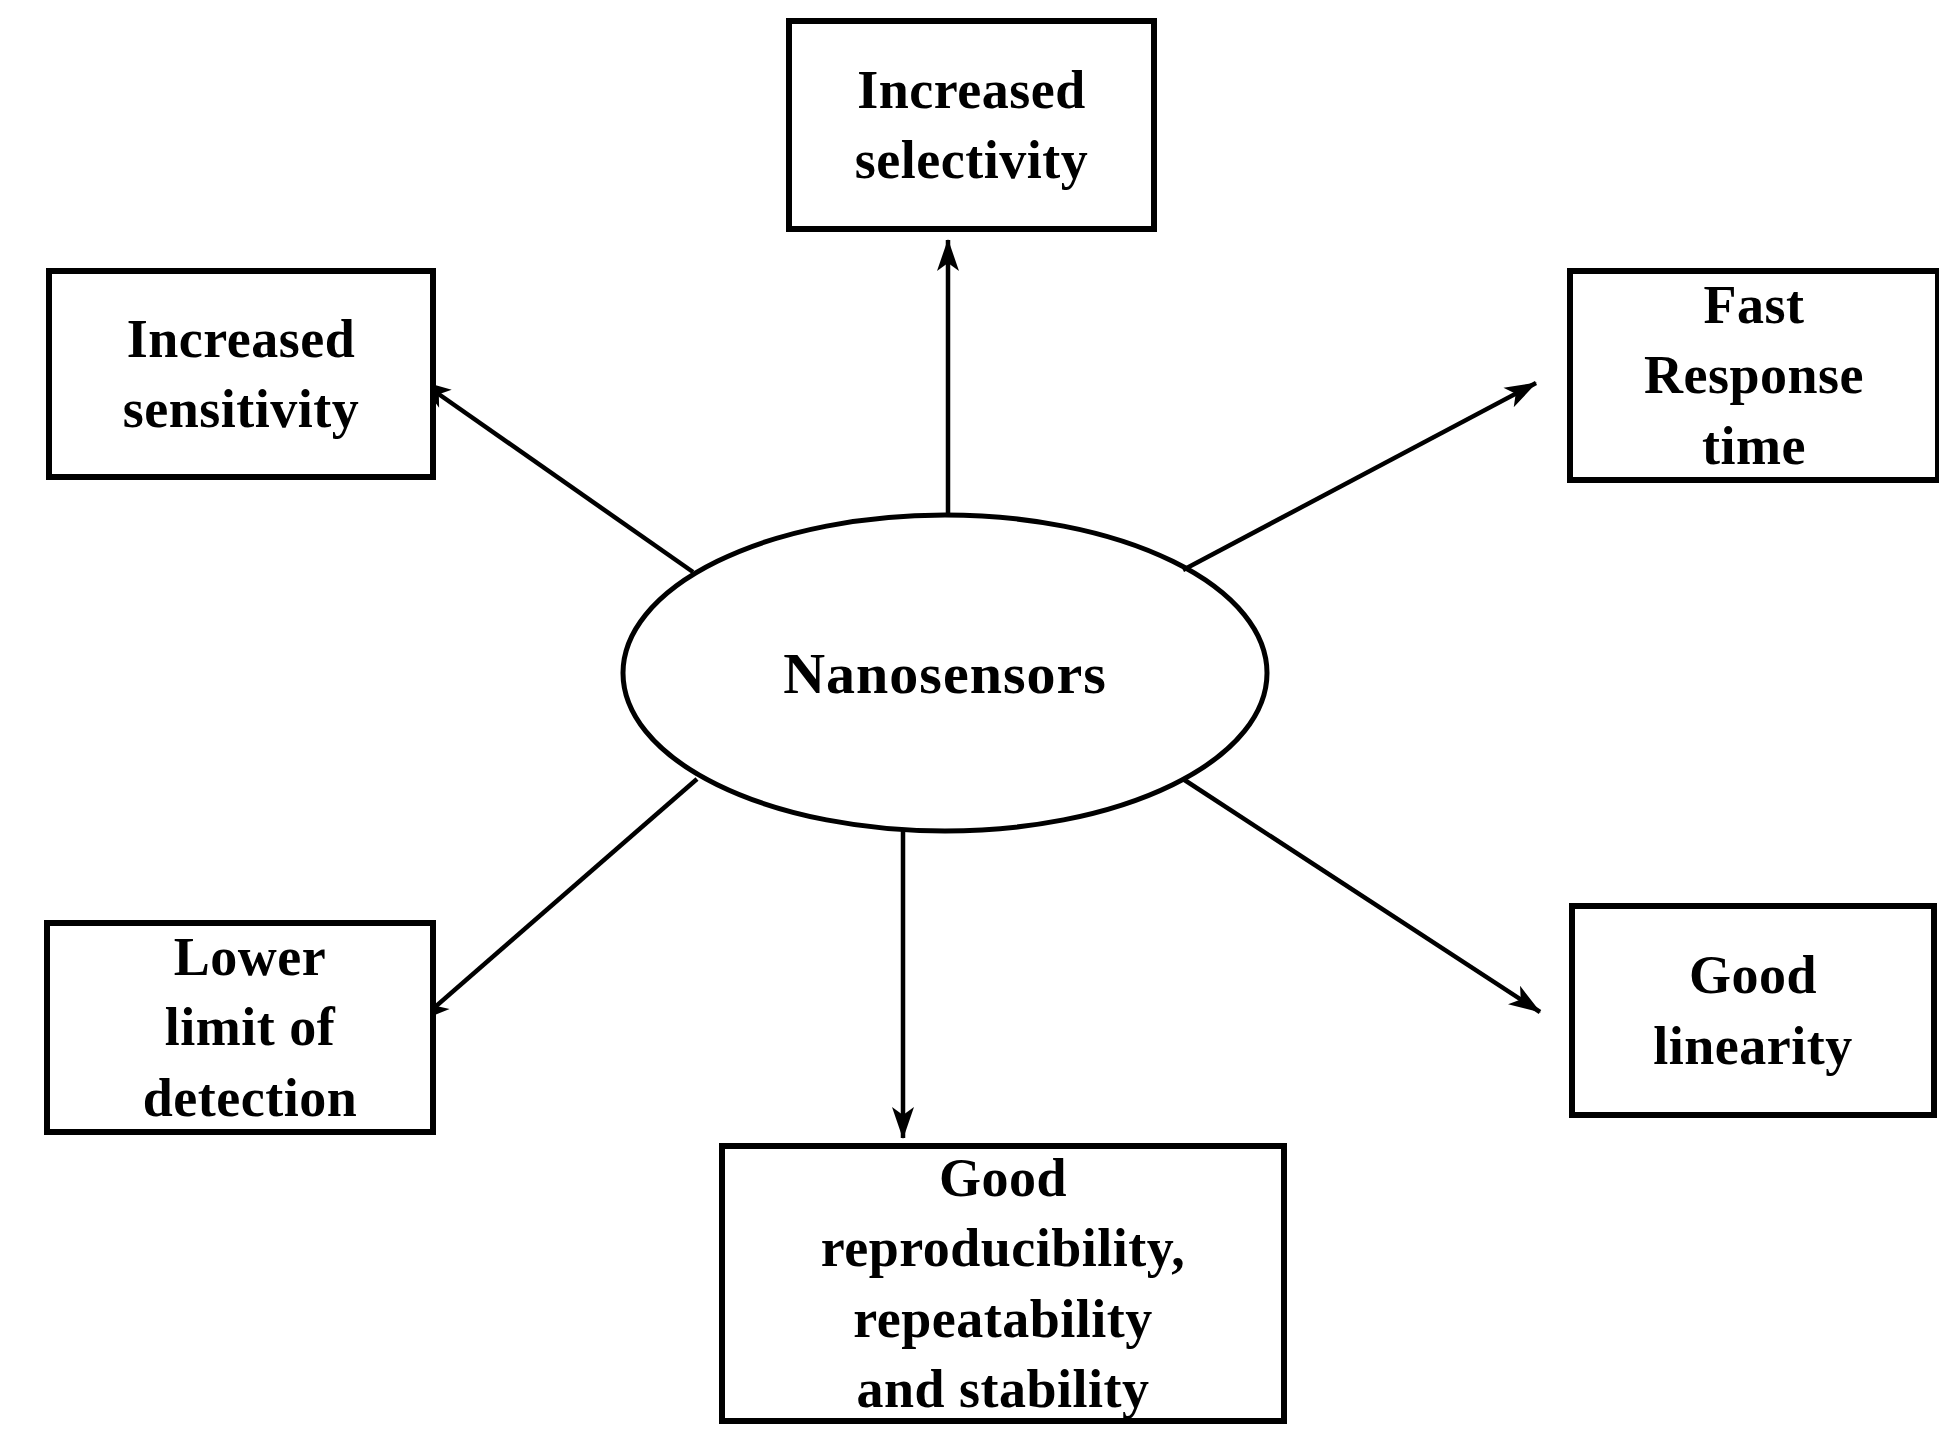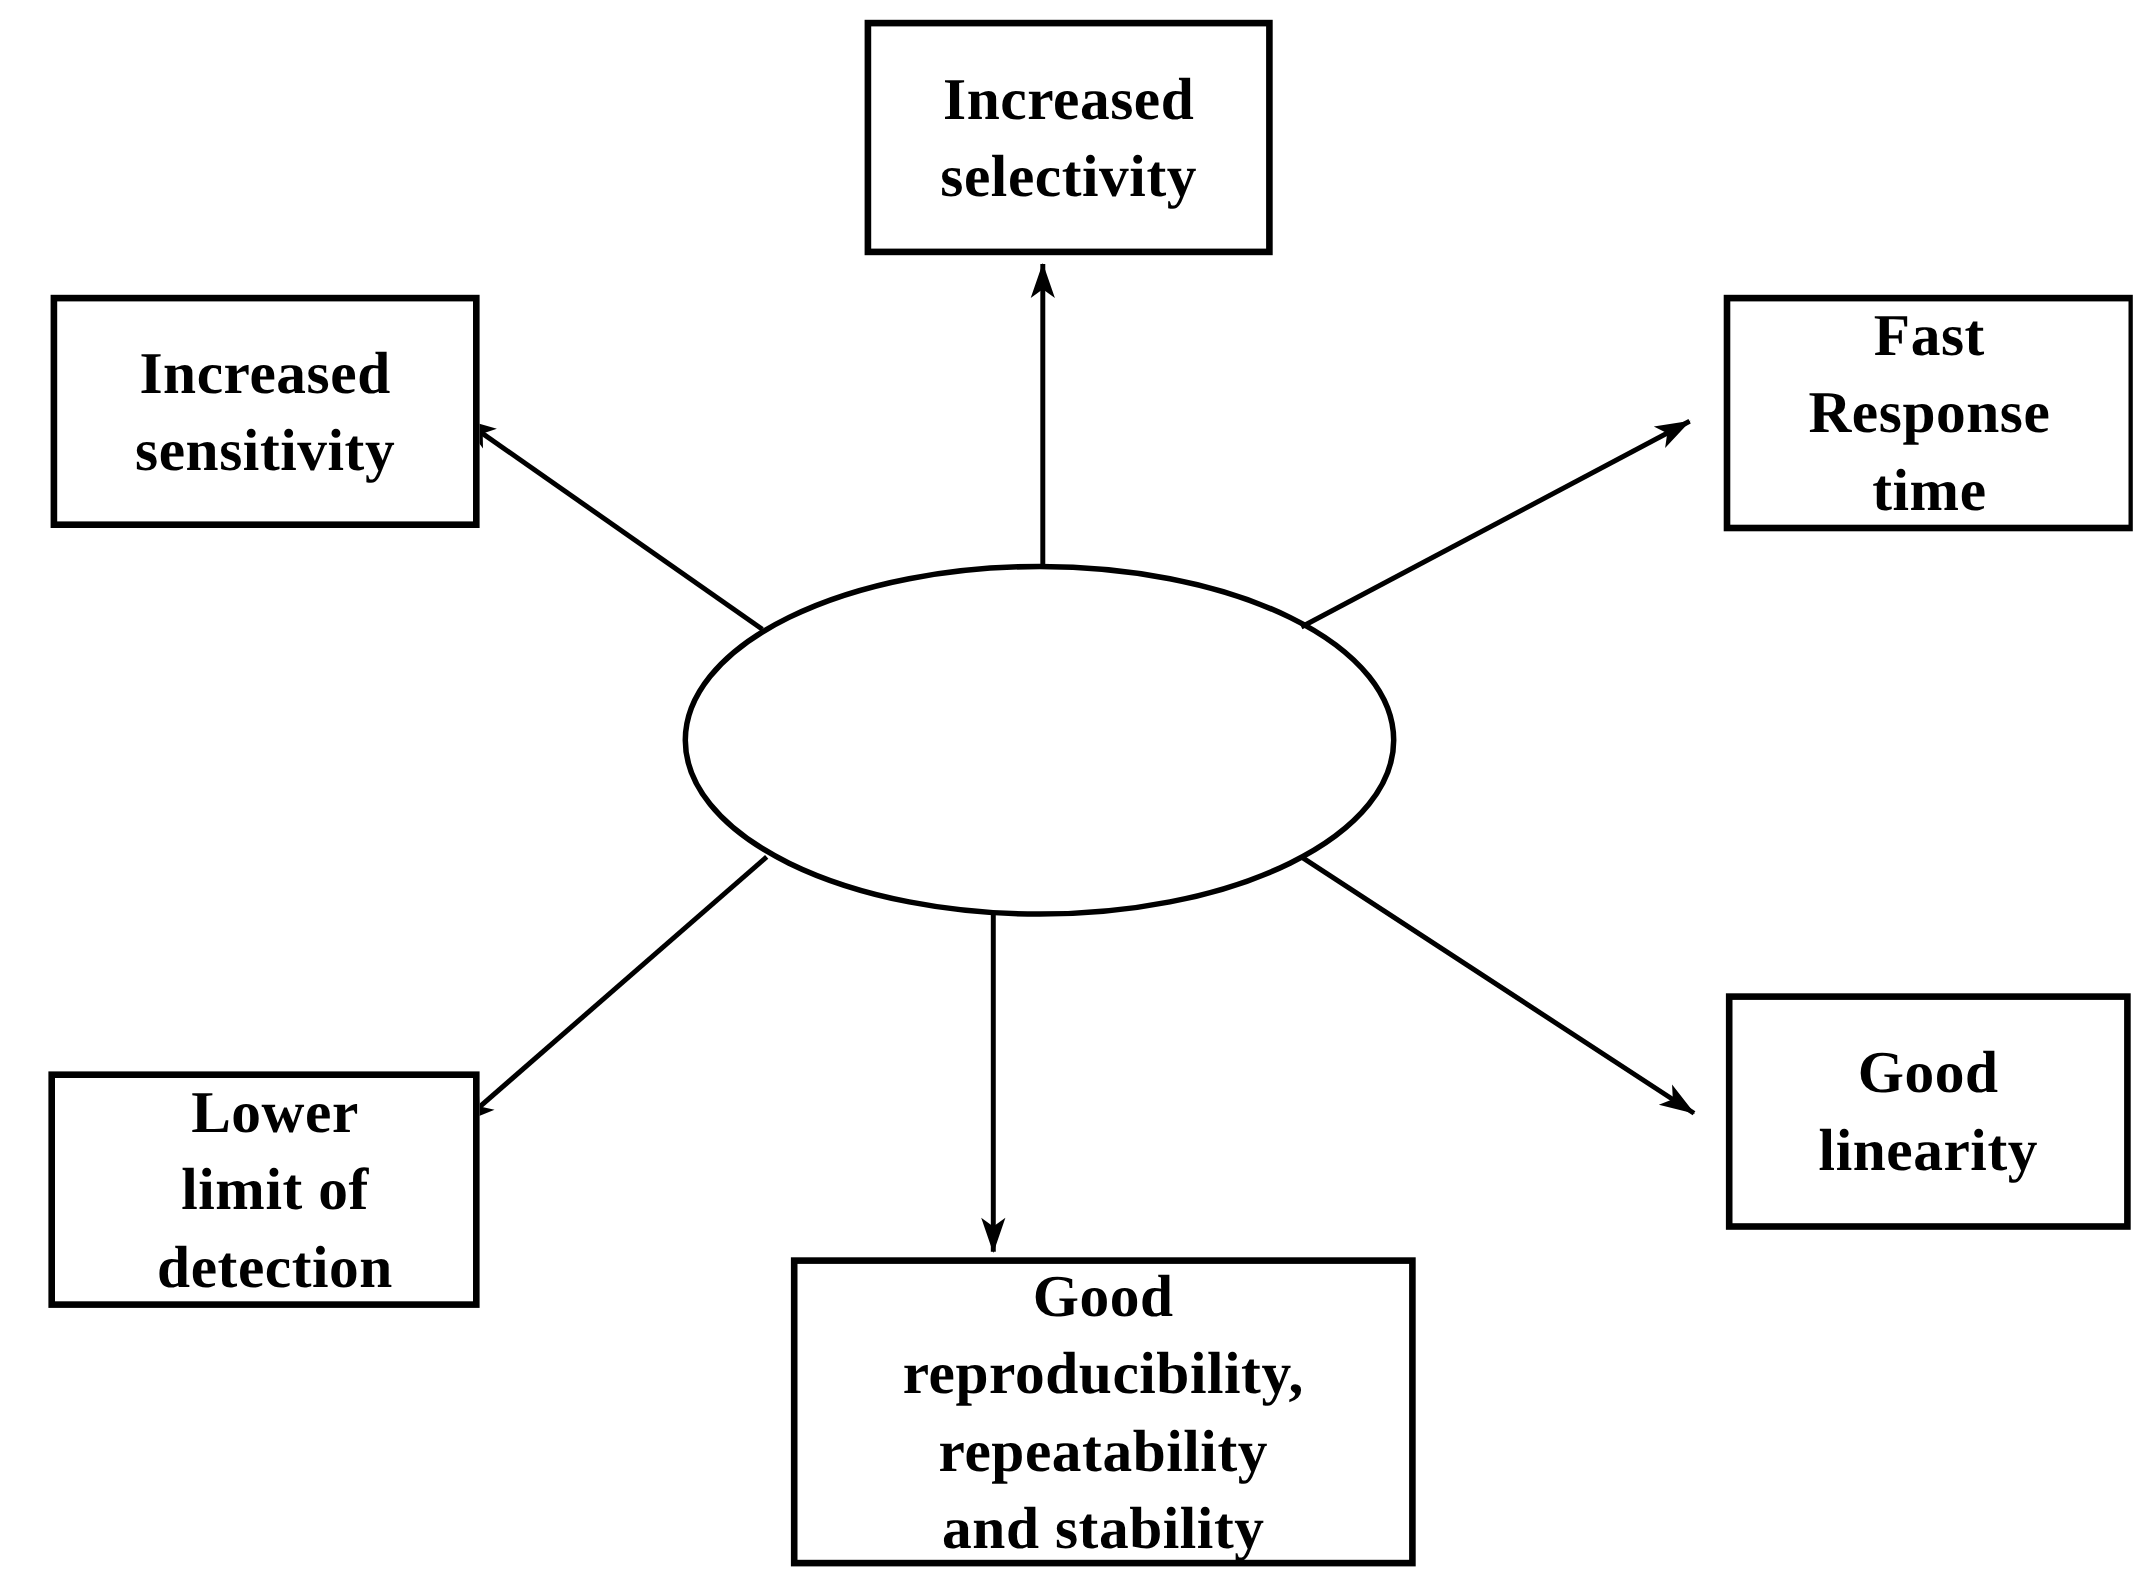--- a/index.html
+++ b/index.html
@@ -37,21 +37,21 @@
   .node-label {
     font-weight: bold;
     font-size: 54px;
     line-height: 1.3;
     white-space: pre-line;
     letter-spacing: 0.5px;
   }
   .box-top          { left: 762px;  top: 18px;   width: 371px; height: 214px; }
   .box-top-left     { left: 22px;   top: 268px;  width: 390px; height: 212px; }
   .box-top-right    { left: 1543px; top: 268px;  width: 374px; height: 215px; }
-  .box-bottom-left  { left: 20px;   top: 974px;  width: 392px; height: 215px; padding-left: 20px; }
+  .box-bottom-left  { left: 20px;   top: 920px;  width: 392px; height: 215px; padding-left: 20px; }
   .box-bottom-right { left: 1545px; top: 903px;  width: 368px; height: 215px; }
   .box-bottom       { left: 695px;  top: 1143px; width: 568px; height: 281px; }
   .center-ellipse-label {
     position: absolute;
     left: 623px;
     top: 515px;
     width: 644px;
     height: 316px;
     display: flex;
     align-items: center;
@@ -79,20 +79,23 @@
     <ellipse cx="945" cy="673" rx="322" ry="158" fill="#ffffff" stroke="#000000" stroke-width="5"></ellipse>
 
     <line x1="948" y1="516" x2="948" y2="240" stroke="#000000" stroke-width="4.5" marker-end="url(#arrowhead)"></line>
     <line x1="693" y1="572" x2="420" y2="381" stroke="#000000" stroke-width="4.5" marker-end="url(#arrowhead)"></line>
     <line x1="1183" y1="570" x2="1536" y2="383" stroke="#000000" stroke-width="4.5" marker-end="url(#arrowhead)"></line>
     <line x1="697" y1="779" x2="419" y2="1021" stroke="#000000" stroke-width="4.5" marker-end="url(#arrowhead)"></line>
     <line x1="1183" y1="779" x2="1540" y2="1012" stroke="#000000" stroke-width="4.5" marker-end="url(#arrowhead)"></line>
     <line x1="903" y1="830" x2="903" y2="1138" stroke="#000000" stroke-width="4.5" marker-end="url(#arrowhead)"></line>
   </svg>
 
+  <div class="center-ellipse-label">
+    <span class="center-label-text">Nanosensors</span>
+  </div>
 
   <div class="node-box box-top">
     <span class="node-label">Increased
 selectivity</span>
   </div>
 
   <div class="node-box box-top-left">
     <span class="node-label">Increased
 sensitivity</span>
   </div>

